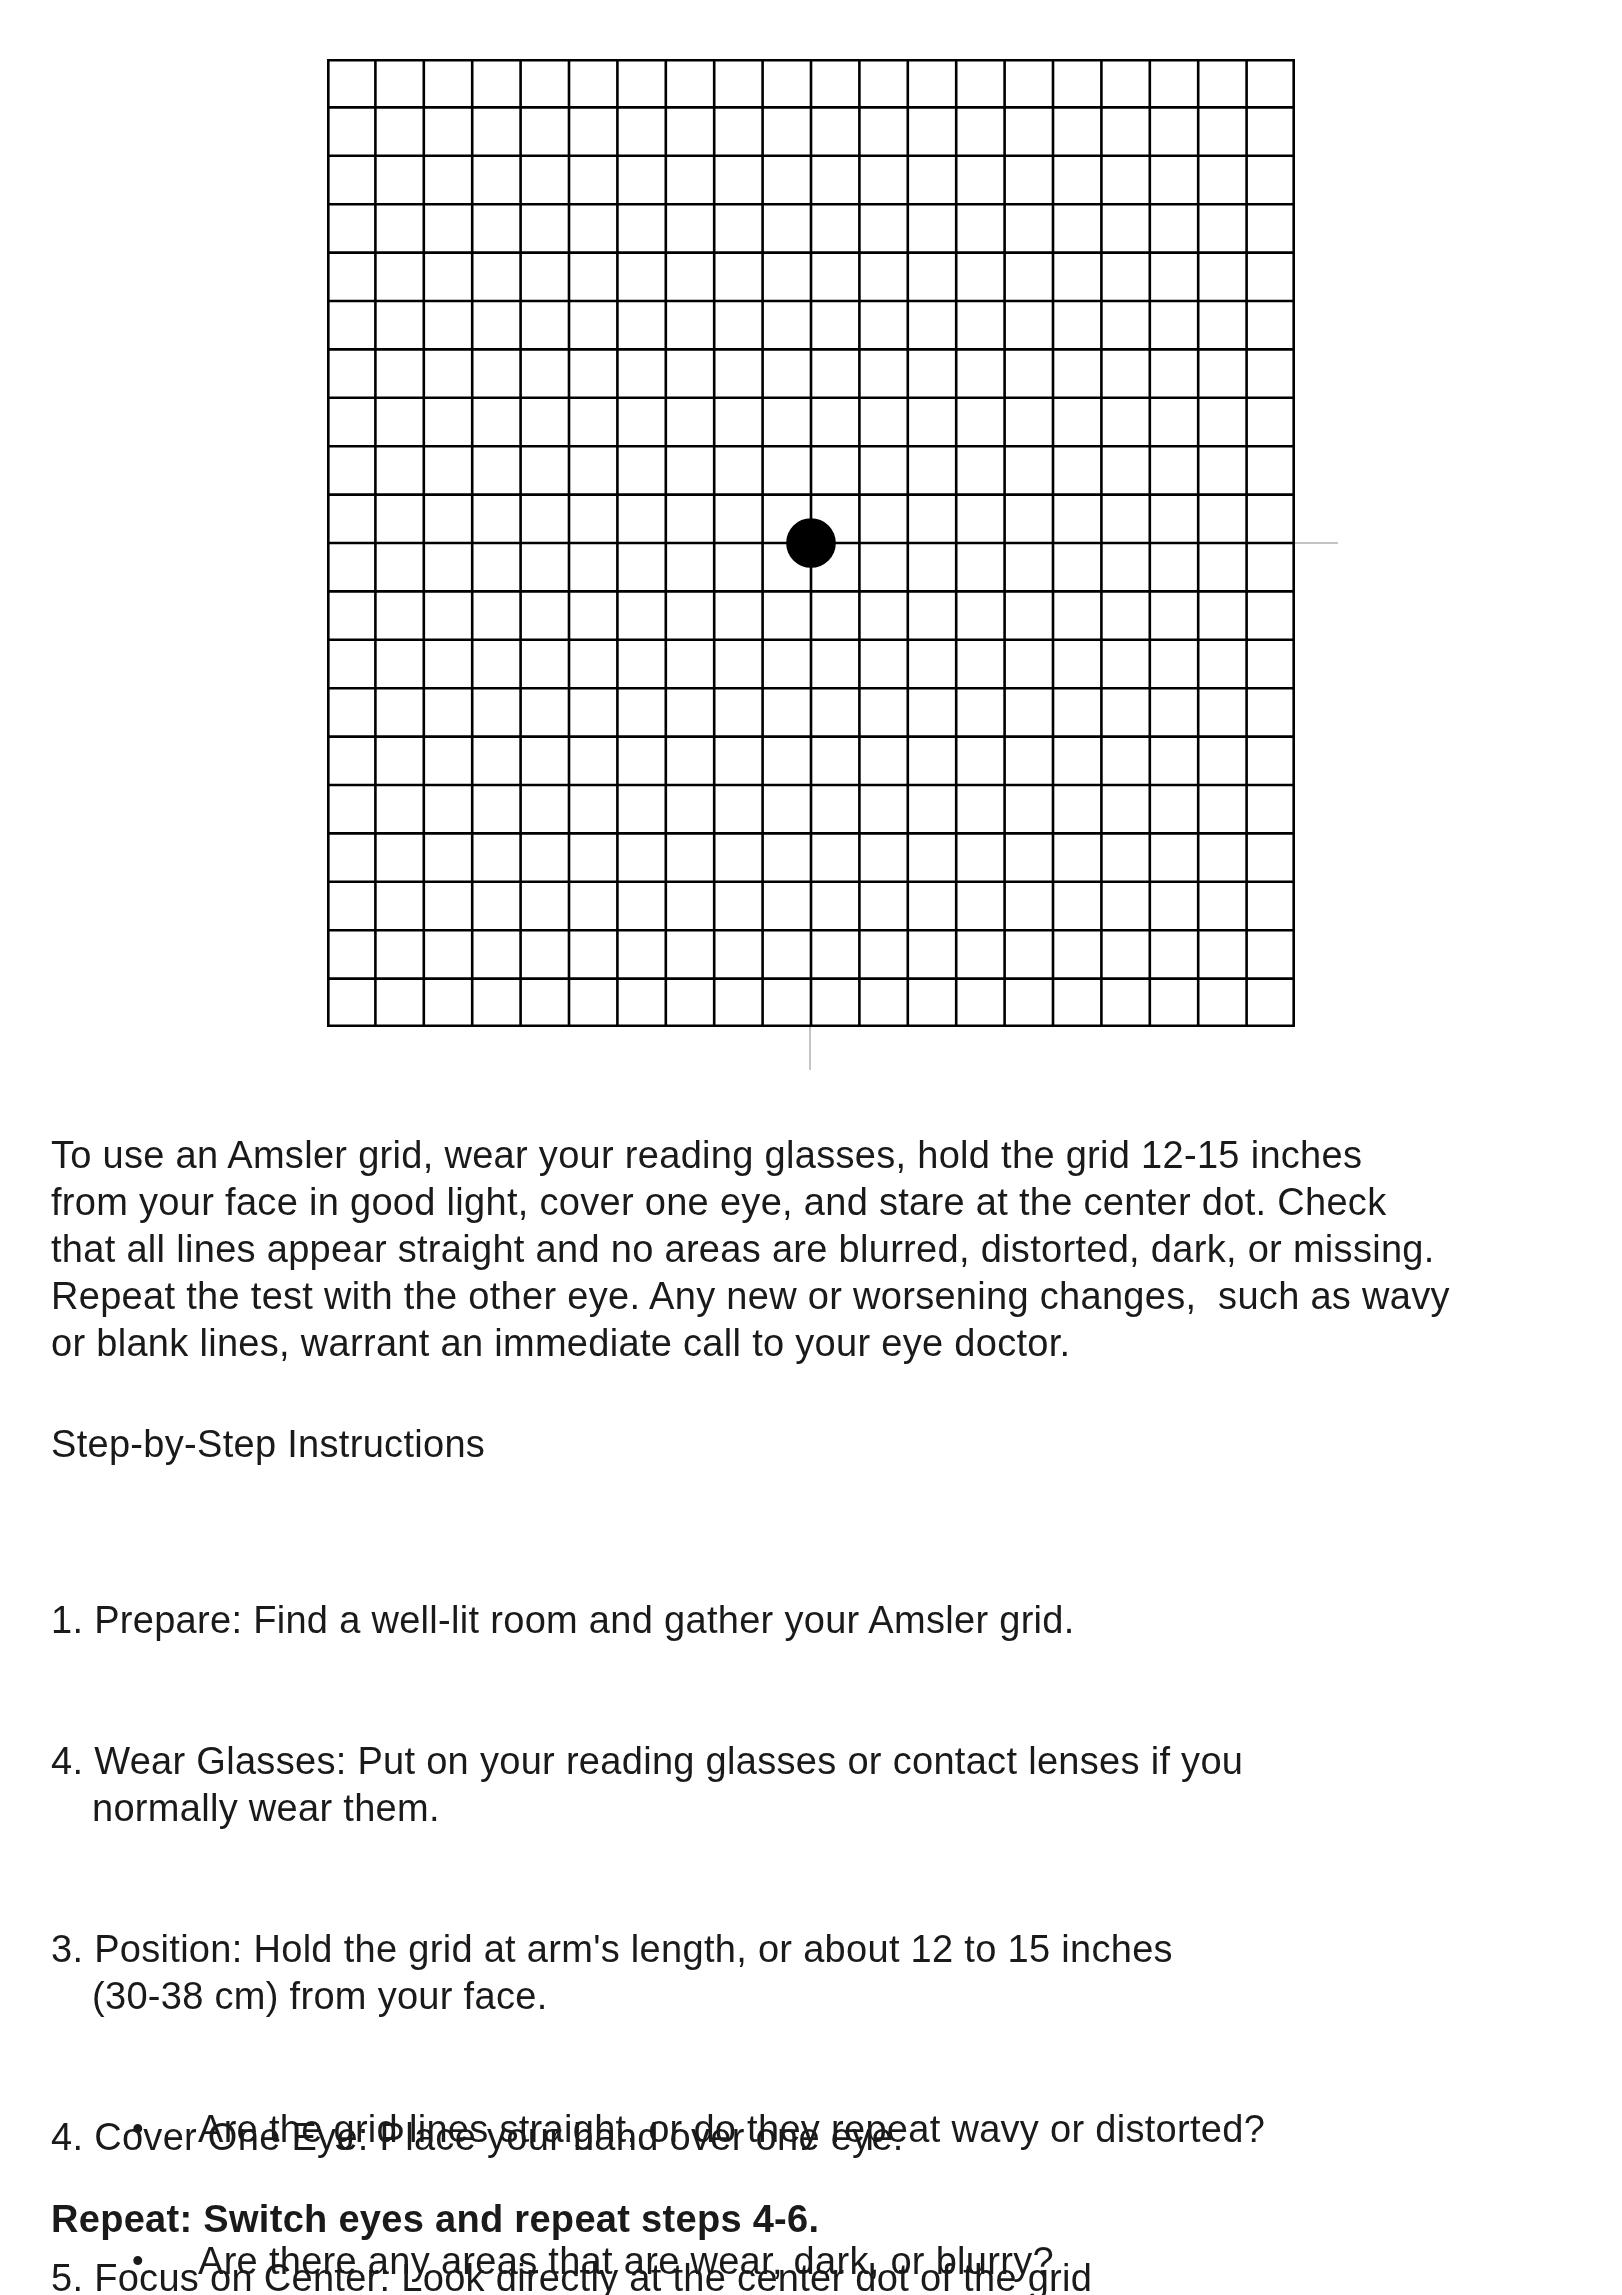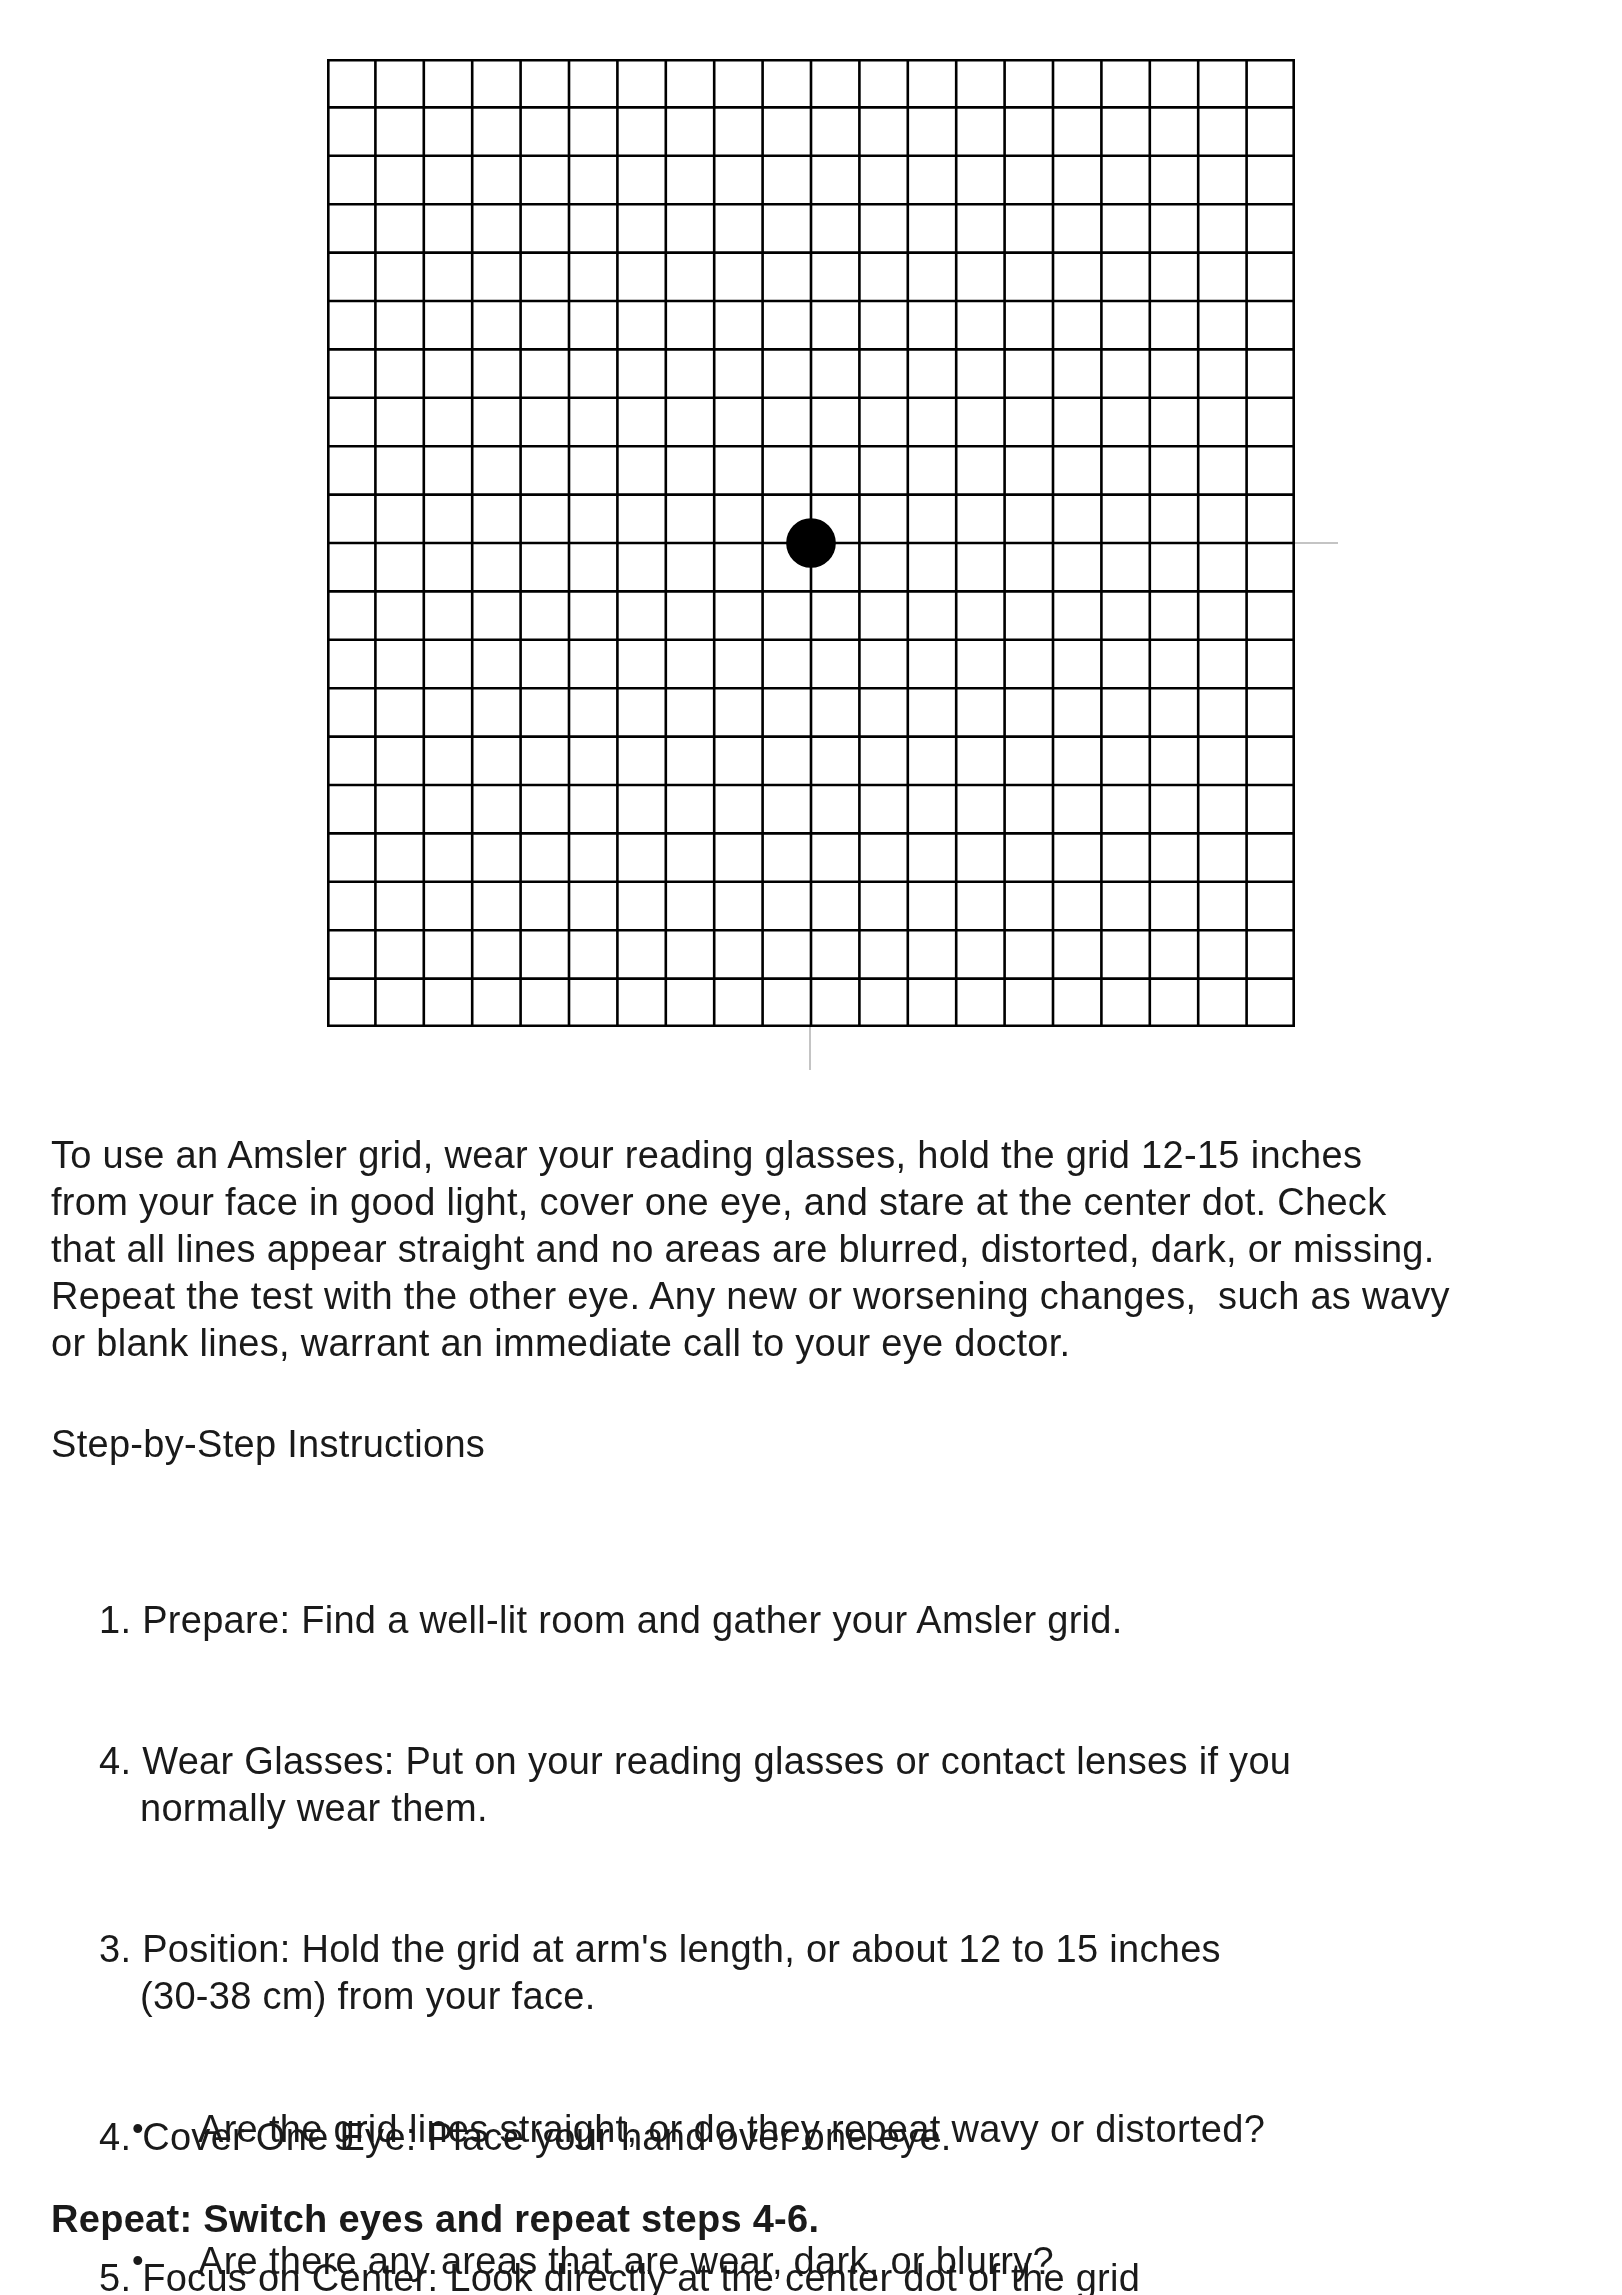--- a/index.html
+++ b/index.html
@@ -56,21 +56,20 @@
     white-space: pre-wrap;
     color: #1a1a1a;
   }
   .intro   { top: 1116px; margin-top: 16px; }
   .heading { top: 1409px; margin-top: 12px; }
   .steps   { top: 1503px; }
   .step-item {
     padding-left: 41px;
     text-indent: -41px;
     white-space: pre-wrap;
-    margin-left: 48px;
   }
   .bullets { top: 2019px; line-height: 44px; }
   .bullet-row {
     display: flex;
     padding-left: 81px;
   }
   .bullet-marker {
     flex: 0 0 66px;
     font-size: 33px;
   }

